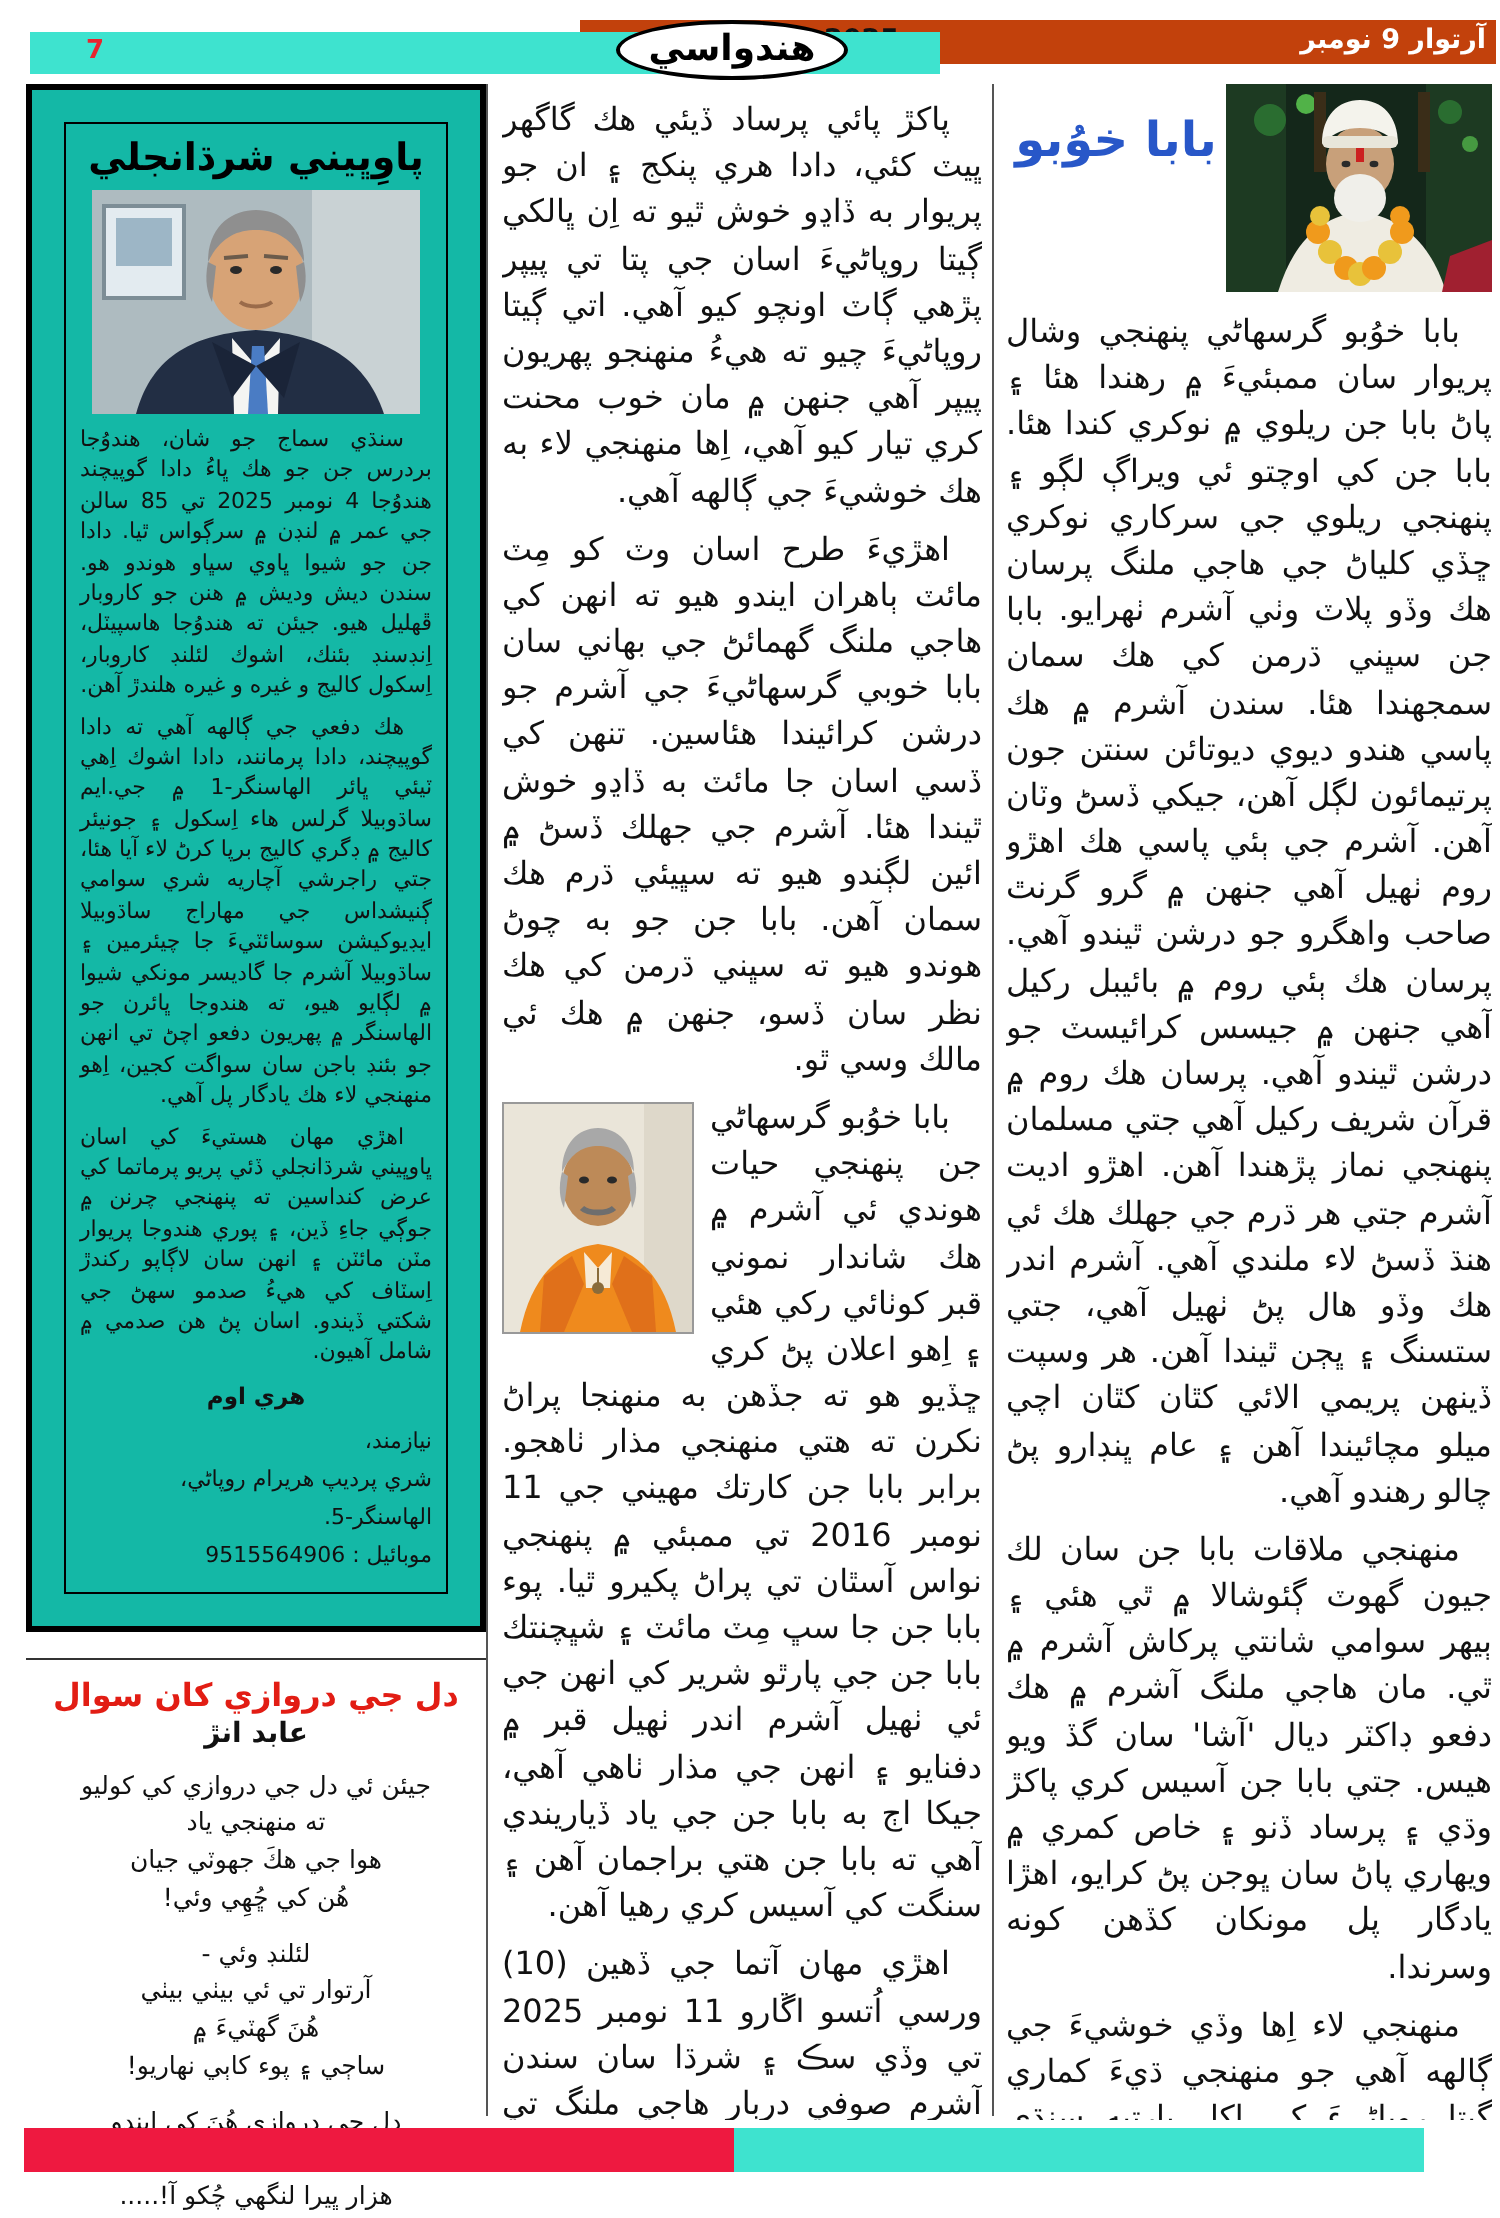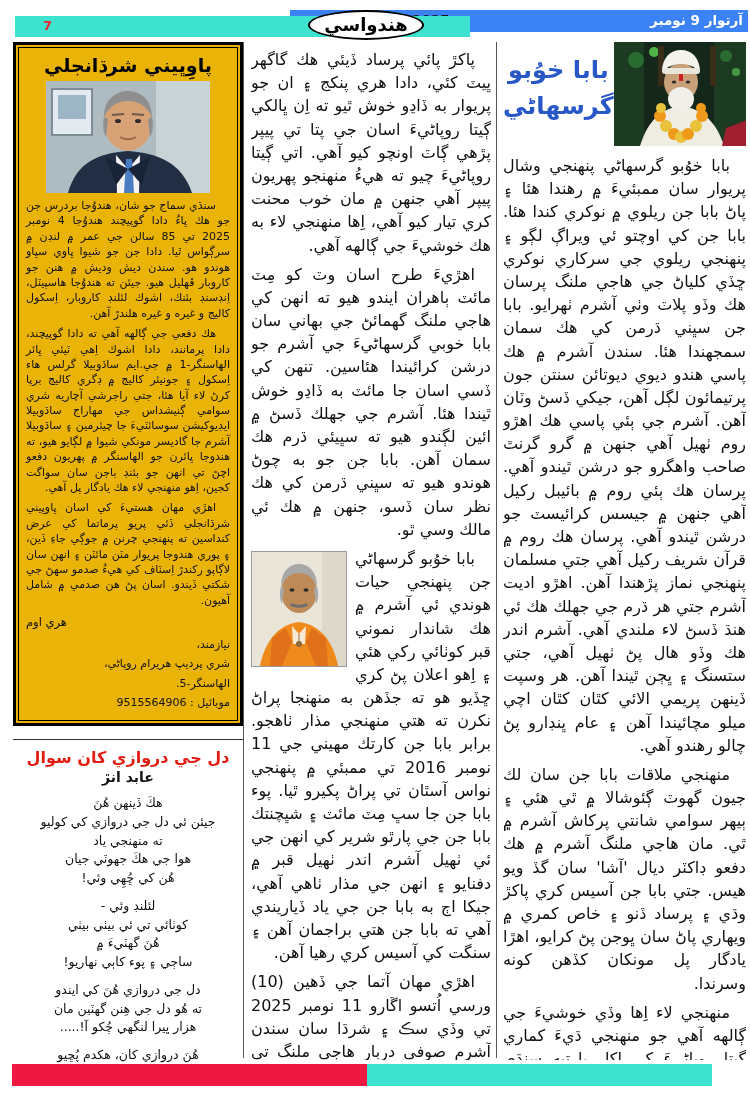--- a/index.html
+++ b/index.html
@@ -1,47 +1,47 @@
 <!DOCTYPE html>
 <html lang="sd" dir="rtl"><head>
 <meta charset="utf-8">
 <style>
   html,body{margin:0;padding:0;background:#ffffff;}
   .page{
     position:relative;width:750px;height:1109px;background:#ffffff;
     font-family:"DejaVu Sans",sans-serif;color:#111;overflow:hidden;direction:rtl;
   }
   
-  .hdr-red{position:absolute;left:290px;top:10px;width:458px;height:22px;background:#3b82f6;z-index:1;}
+  .hdr-red{position:absolute;left:290px;top:10px;width:458px;height:22px;background:#c2410c;z-index:1;}
   .hdr-red .date{position:absolute;right:5px;top:2px;color:#ffffff;font-weight:bold;font-size:13.5px;white-space:nowrap;}
   .hdr-red .year{position:absolute;left:122px;top:2px;color:#111;font-weight:bold;font-size:13.5px;}
   .hdr-teal{position:absolute;left:15px;top:16px;width:455px;height:21px;background:#3ee3cf;z-index:2;}
   .hdr-teal .pageno{position:absolute;right:418px;top:2px;color:#e8252f;font-weight:bold;font-size:13px;font-family:"DejaVu Sans",sans-serif;}
   .masthead{
     position:absolute;left:308px;top:10px;width:112px;height:26px;background:#ffffff;
     border:2.5px solid #000;border-radius:50%;z-index:3;display:flex;align-items:center;justify-content:center;
   }
   .masthead span{font-weight:bold;font-size:18px;color:#000;line-height:1;}
   
   .vrule{position:absolute;top:42px;width:1px;height:1016px;background:#555;}
   .vrule.r1{left:243px;}
   .vrule.r2{left:496px;}
   
   .jtext{
     text-align:justify;font-size:16px;line-height:1.45;margin:6px 0;text-indent:16px;
   }
   .sig-line{font-size:11.8px;line-height:1.85;}
   
   .col-left{position:absolute;left:13px;top:42px;width:230px;}
-  .obit-box{border:3.5px solid #000;padding:2px;background:#eab308;}
+  .obit-box{border:3.5px solid #000;padding:16px;background:#14b8a6;}
   .obit-inner{border:1px solid #000;padding:5px 7px 8px 7px;}
   .obit-title{margin:1px 0 5px 0;text-align:center;font-size:19px;font-weight:bold;color:#000;}
   .obit-photo{display:block;margin:0 auto 4px auto;}
   .obit-inner .jtext{font-size:11px;line-height:1.4;margin:5px 0;text-indent:14px;}
-  .obit-closing{font-weight:normal;font-size:11.5px;margin:7px 0 6px 0;text-align:left;}
+  .obit-closing{font-weight:bold;font-size:11.5px;margin:7px 0 6px 0;text-align:center;}
   .obit-sig .sig-line{font-size:11px;line-height:1.75;}
   .sep{border:none;border-top:1.5px solid #333;margin:13px 0 8px 0;}
   .poem-title{margin:0 0 2px 0;text-align:center;font-size:16px;font-weight:bold;color:#e21d14;}
   .poem-author{text-align:center;font-weight:bold;font-size:14px;margin-bottom:6px;}
   .stanza{margin:9px 0;}
   .poem-line{text-align:center;font-size:12.5px;line-height:1.5;}
   
   .col-mid{position:absolute;left:251px;top:42px;width:240px;height:1018px;overflow:hidden;}
   .mid-photo{float:left;margin:4px 8px 3px 0;border:1px solid #999;}
   .mid-closing{clear:both;font-weight:bold;font-size:13px;text-align:right;margin:10px 0 8px 0;}
@@ -112,29 +112,28 @@
       </div>
     </div>
 
     <hr class="sep">
 
     <div class="poem">
       <h2 class="poem-title">دل جي دروازي كان سوال</h2>
       <div class="poem-author">عابد انڙ</div>
       <div class="poem-body">
           <div class="stanza">
-            <div class="poem-line">هكَ ڏينهن هُنَ</div>
             <div class="poem-line">جيئن ئي دل جي دروازي كي كوليو</div>
             <div class="poem-line">ته منهنجي ياد</div>
             <div class="poem-line">هوا جي هكَ جهوٽي جيان</div>
             <div class="poem-line">هُن كي ڇُهِي وئي!</div>
           </div>
           <div class="stanza">
             <div class="poem-line">لئلنڊ وئي -</div>
-            <div class="poem-line">كوٺائي تي ئي بيٺي بيٺي</div>
+            <div class="poem-line">آرتوار تي ئي بيٺي بيٺي</div>
             <div class="poem-line">هُنَ گهٽيءَ ۾</div>
             <div class="poem-line">ساڄي ۽ پوء كاٻي نهاريو!</div>
           </div>
           <div class="stanza">
             <div class="poem-line">دل جي دروازي هُنَ كي ايندو</div>
             <div class="poem-line">ته هُو دل جي هِنن گهٽين مان</div>
             <div class="poem-line">هزار ڀيرا لنگهي چُكو آ!.....</div>
           </div>
           <div class="stanza">
             <div class="poem-line">هُنَ دروازي كان، هكدم پُڇيو</div>
@@ -172,21 +171,20 @@
         <div class="sig-line">نيازمند،</div>
         <div class="sig-line">شري پرديپ هريرام روپاڻي،</div>
         <div class="sig-line">موبائيل : 9515564906</div>
       </div>
   </div>
 
   <div class="col-right">
     <div class="right-head">
       <h1 class="right-title">
         <span>بابا خوُبو</span>
-        <span>گرسهاٹي</span>
       </h1>
       <svg class="right-photo" width="133" height="104" viewBox="0 0 133 104">
         <rect width="133" height="104" fill="#14271a"></rect>
         <rect x="0" y="0" width="30" height="104" fill="#1d3a22"></rect>
         <rect x="100" y="0" width="33" height="104" fill="#1d3a22"></rect>
         <circle cx="22" cy="18" r="8" fill="#2e7a34" opacity="0.8"></circle>
         <circle cx="40" cy="10" r="5" fill="#58c24e" opacity="0.9"></circle>
         <circle cx="112" cy="14" r="6" fill="#2e7a34" opacity="0.8"></circle>
         <circle cx="122" cy="30" r="4" fill="#58c24e" opacity="0.7"></circle>
         <rect x="44" y="4" width="6" height="40" fill="#3a2d18"></rect>

